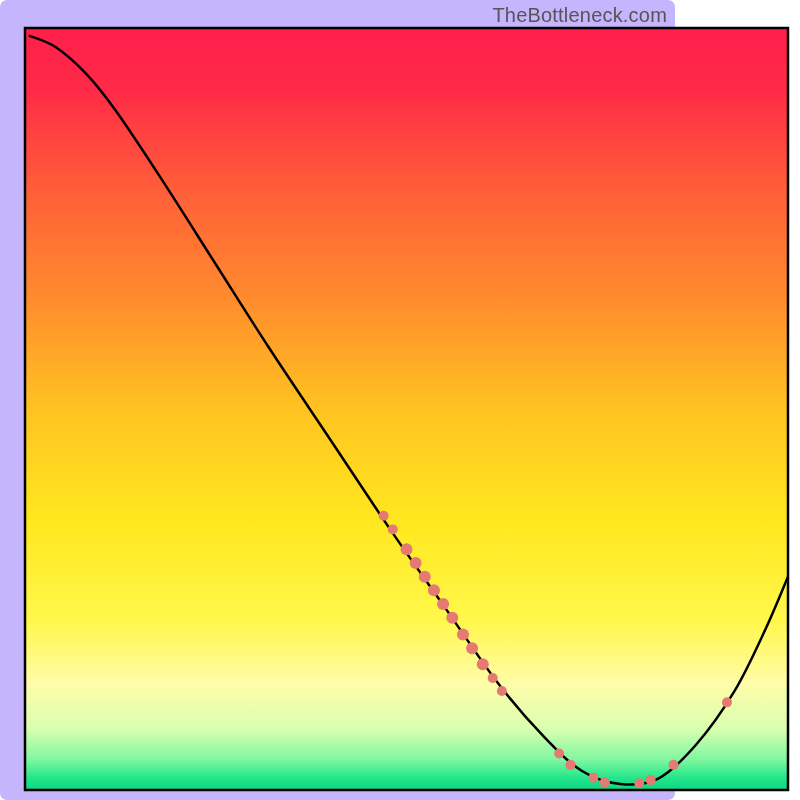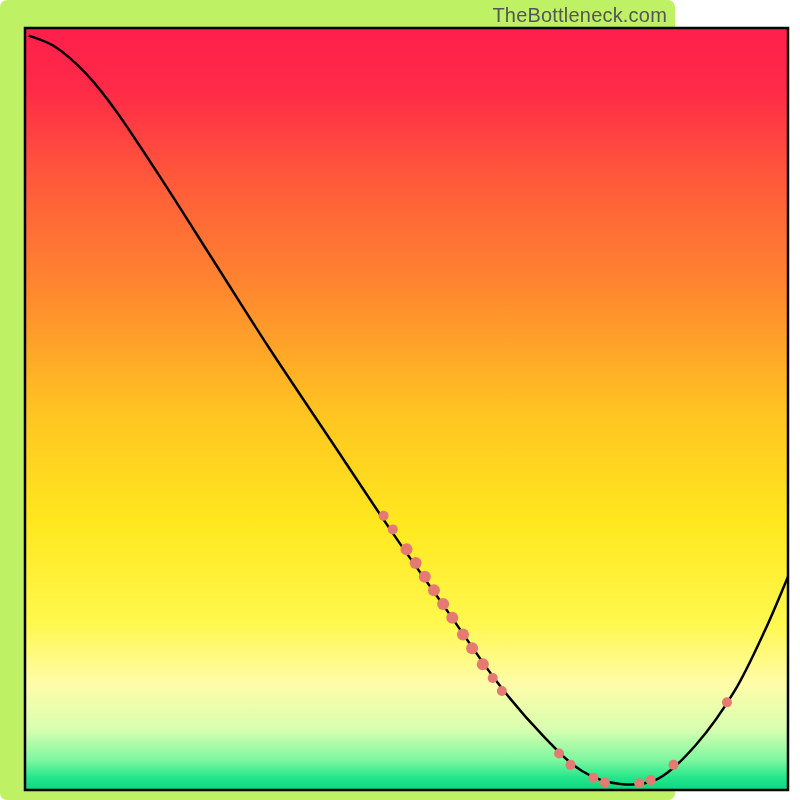--- a/index.html
+++ b/index.html
@@ -7,21 +7,21 @@
     padding: 0;
     width: 800px;
     height: 800px;
     position: relative;
     font-family: Arial, sans-serif;
   }
   .container {
     width: 675px;
     height: 800px;
     position: relative;
-    background: #bef264;
+    background: #c4b5fd;
     border-radius: 7px;
   }
   .watermark {
     position: absolute;
     top: 4px;
     right: 8px;
     font-size: 20px;
     color: #555;
     font-weight: 500;
     z-index: 10;

